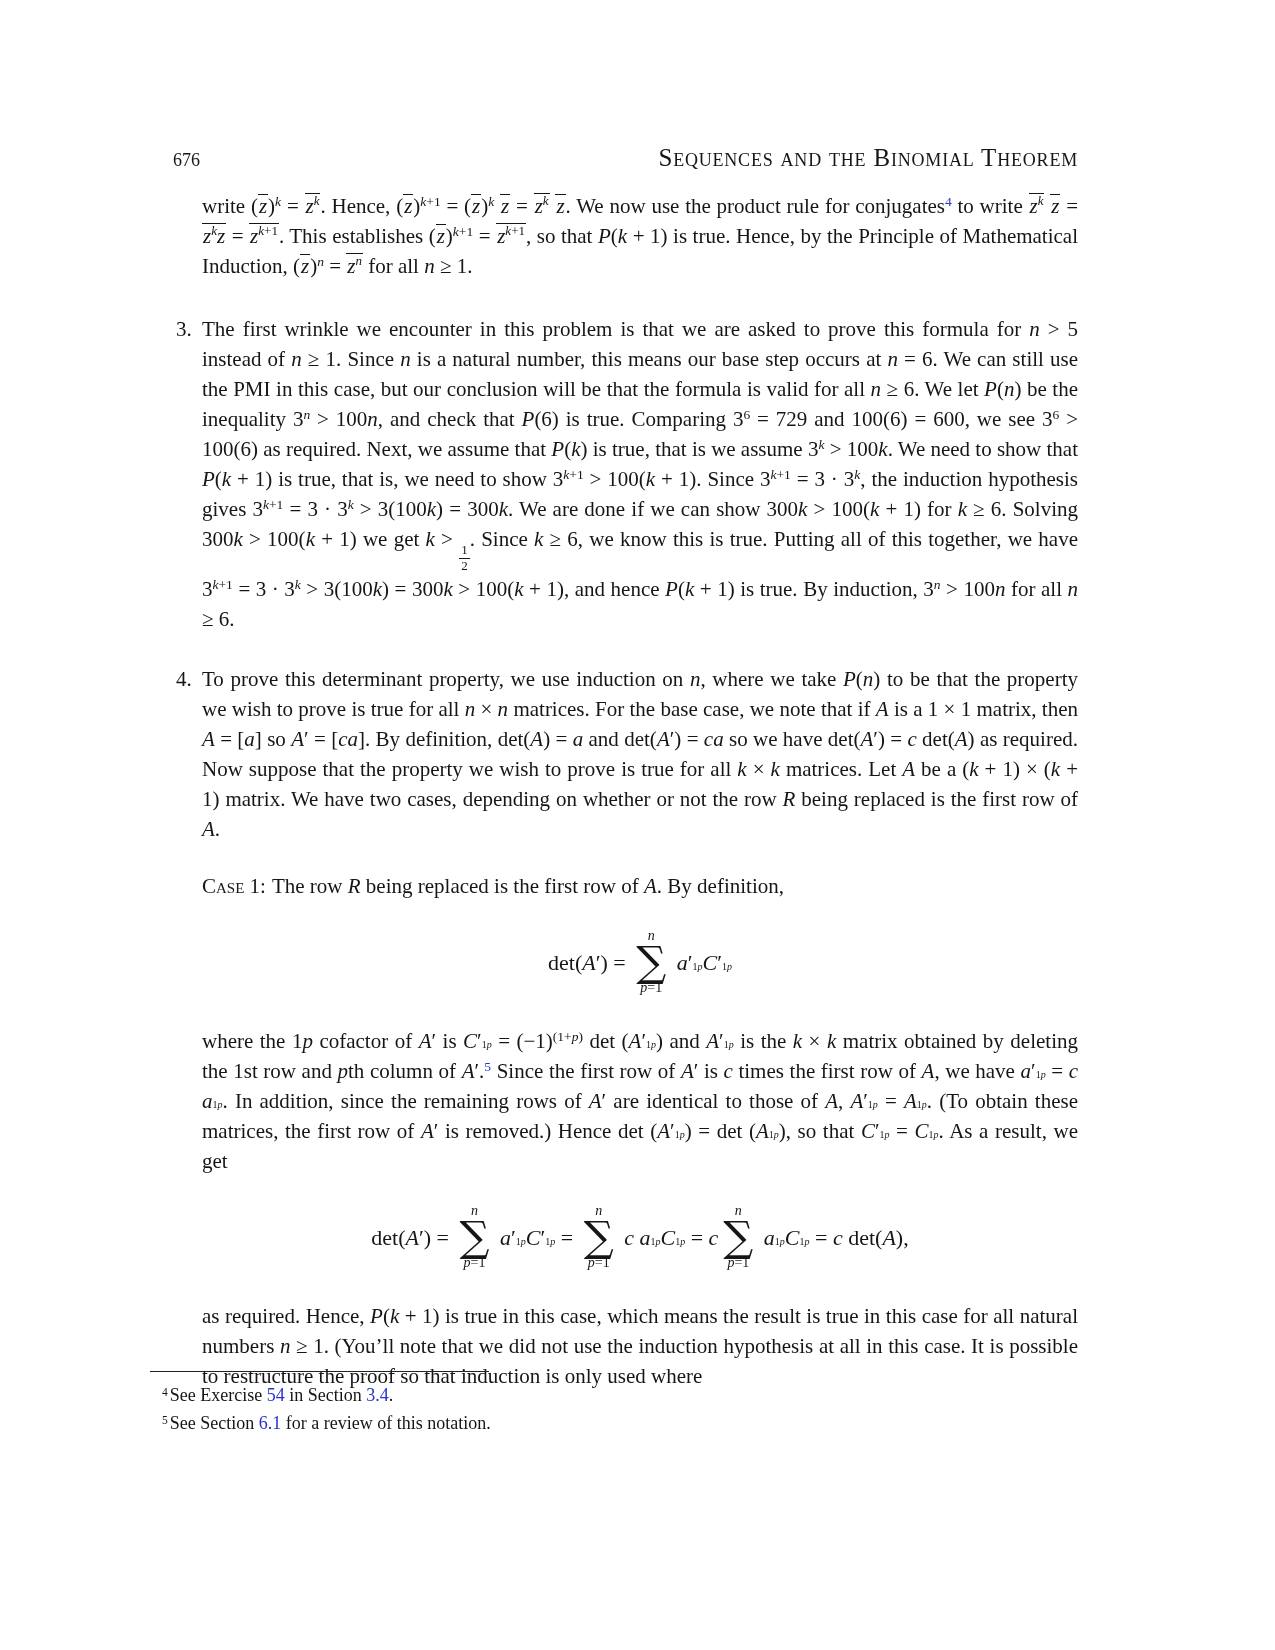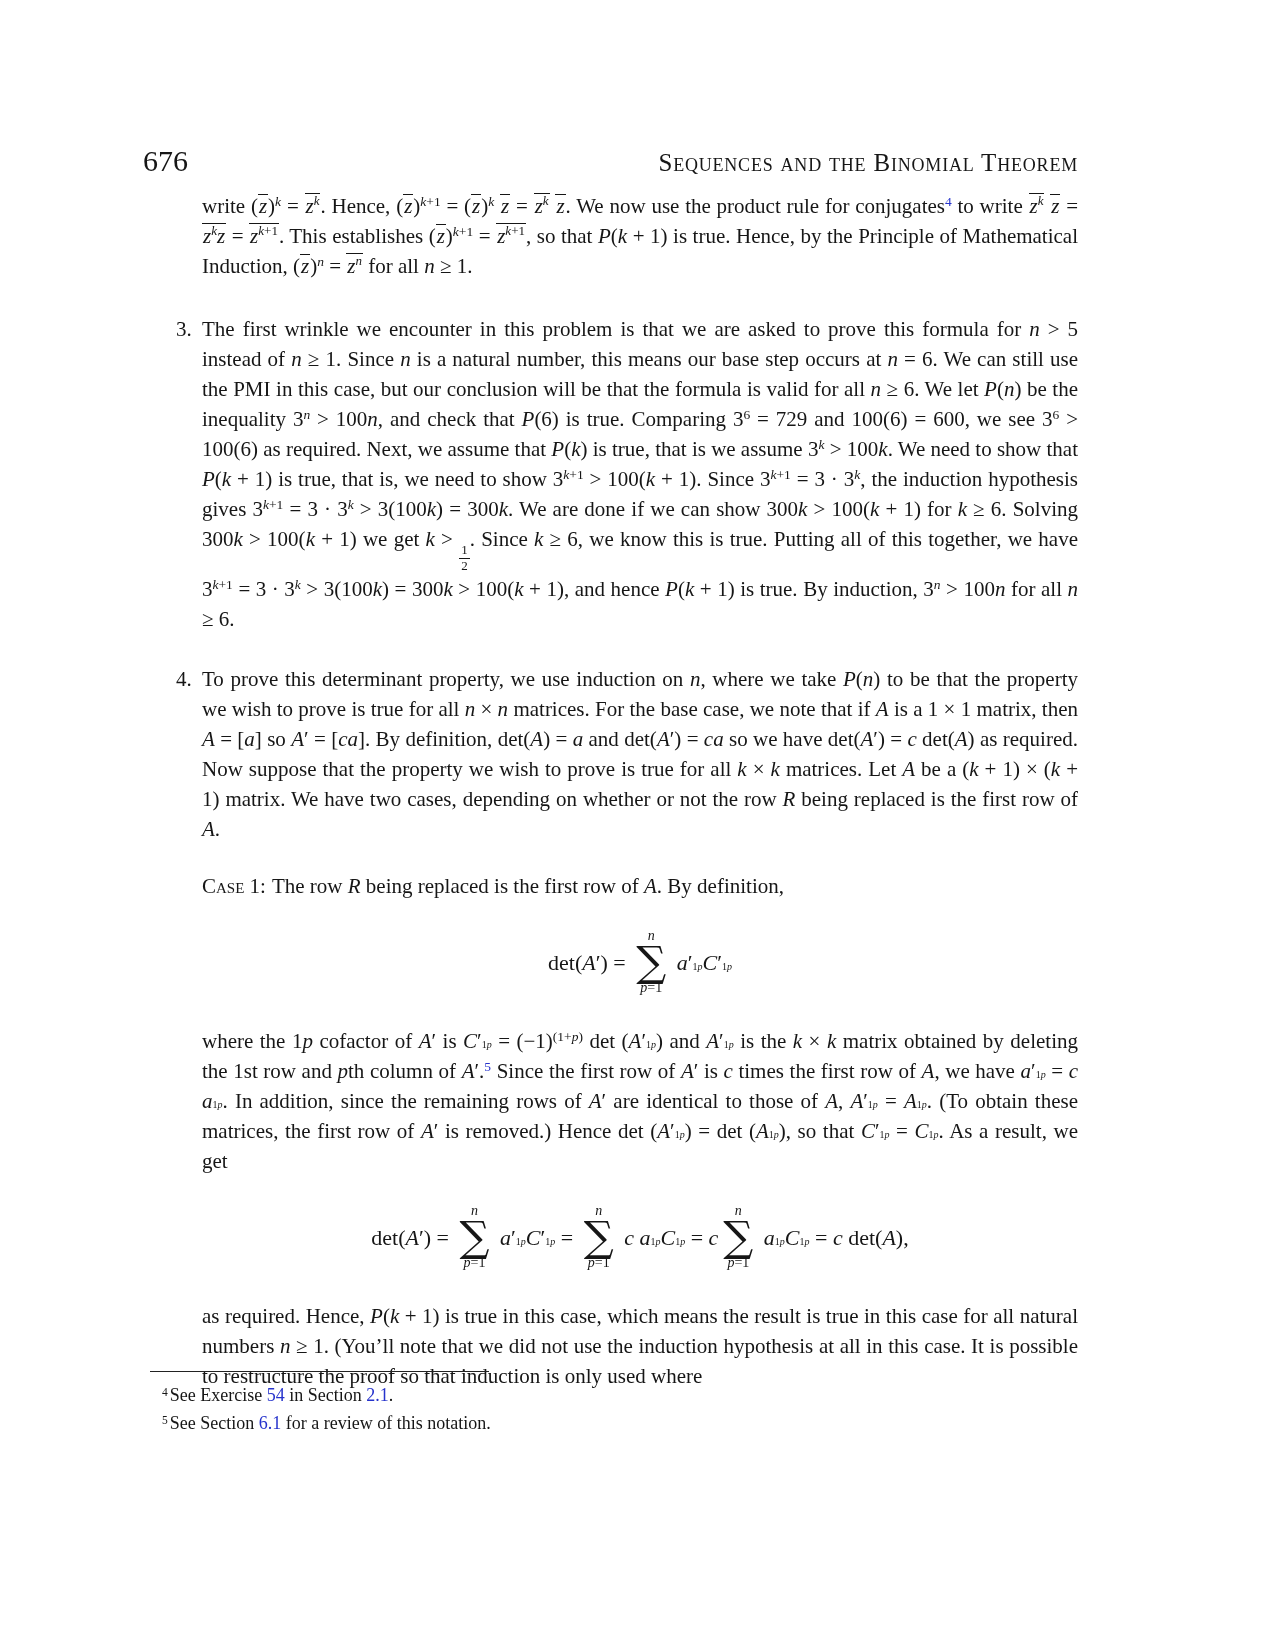--- a/index.html
+++ b/index.html
@@ -1,20 +1,20 @@
 <!DOCTYPE html>
 <html style="--link: #2633cc;"><head>
 <meta charset="utf-8">
 <style>
   html,body{margin:0;padding:0;background:#ffffff;}
   .page{position:relative;width:1275px;height:1650px;background:#ffffff;
         font-family:"Liberation Serif","DejaVu Serif",serif;color:#161616;overflow:hidden;}
   .header{position:absolute;left:143px;right:197px;top:144px;display:flex;
           justify-content:space-between;align-items:baseline;}
-  .pageno{font-size:30px;}
+  .pageno{font-size:18px;margin-left:30px;}
   .runhead{font-size:25px;font-variant:small-caps;letter-spacing:0.8px;}
   .content{position:absolute;left:202px;top:191px;width:876px;font-size:21px;
            line-height:30px;text-align:justify;}
   p{margin:0;font-family:Liberation Serif, serif;}
   i{font-style:italic;}
   sup{font-size:13.5px;position:relative;top:-7px;vertical-align:baseline;line-height:0;}
   sub{font-size:10px;position:relative;top:0;vertical-align:baseline;line-height:0;}
   .ov{display:inline-block;border-top:1.4px solid currentColor;padding:0 1px;line-height:1.12;}
   .ov sup{font-size:13px;vertical-align:super;position:static;top:auto;line-height:1;}
   .frac{display:inline-flex;flex-direction:column;text-align:center;font-size:13px;
@@ -89,17 +89,17 @@
           <span class="sig">∑</span>
           <span class="lim"><i>p</i>=1</span>
         </span> <i>a</i><sub>1<i>p</i></sub><i>C</i><sub>1<i>p</i></sub> = <i>c</i> det(<i>A</i>),</div>
 
     <p class="para">as required. Hence, <i>P</i>(<i>k</i> + 1) is true in this case, which means the result is true in this case for all natural numbers <i>n</i> ≥ 1. (You’ll note that we did not use the induction hypothesis at all in this case. It is possible to restructure the proof so that induction is only used where</p>
 
   </div>
 
   <div class="footnotes">
     <div class="fnrule"></div>
-    <div class="fn"><sup class="fnmark">4</sup><span>See Exercise <span class="lnk">54</span> in Section <span class="lnk">2.1</span>.</span></div>
+    <div class="fn"><sup class="fnmark">4</sup><span>See Exercise <span class="lnk">54</span> in Section <span class="lnk">3.4</span>.</span></div>
     <div class="fn"><sup class="fnmark">5</sup><span>See Section <span class="lnk">6.1</span> for a review of this notation.</span></div>
   </div>
 
 </div>
 
 </body></html>

